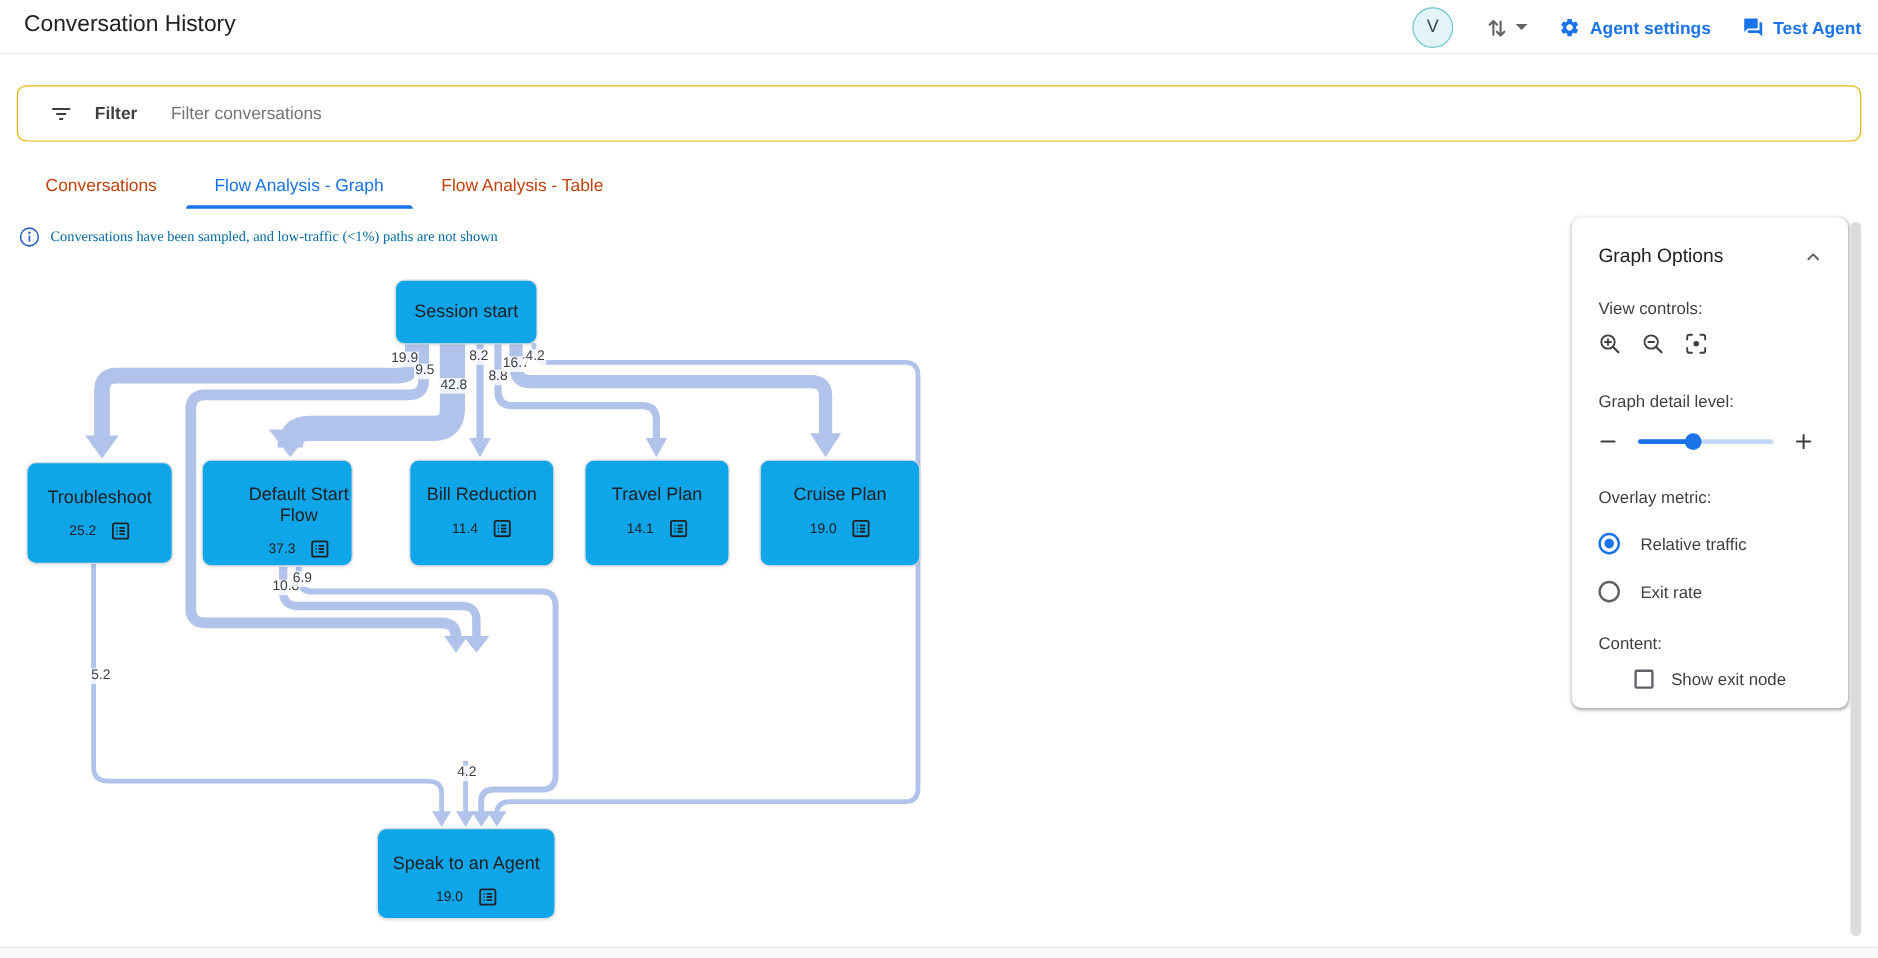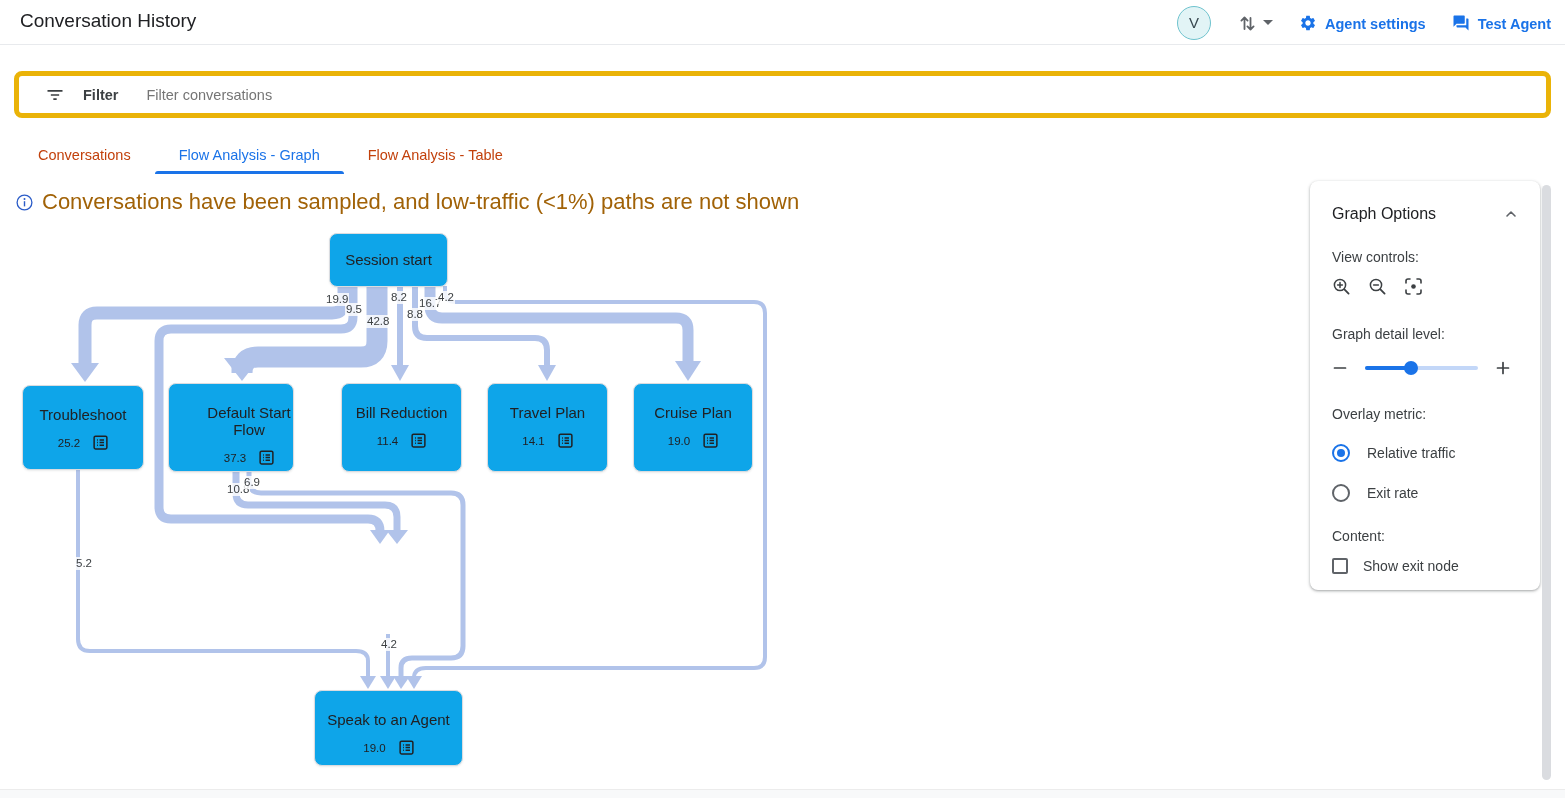--- a/index.html
+++ b/index.html
@@ -13,74 +13,74 @@
   .topbar-right { position:absolute; right:14px; top:0; height:45px; display:flex; align-items:center; gap:26px; }
   .avatar { width:34px; height:34px; border-radius:50%; background:#e2f4f6; border:1.5px solid #6fc3ce;
     display:flex; align-items:center; justify-content:center; font-size:15px; color:#37474f; cursor:pointer; }
   .sort-group { display:flex; align-items:center; gap:4px; cursor:pointer; }
   .caret-down { width:0; height:0; border-left:5px solid transparent; border-right:5px solid transparent;
     border-top:5px solid #5f6368; }
   .blue-link { display:flex; align-items:flex-end; gap:8px; color:#1a73e8; font-size:14.5px; font-weight:bold; cursor:pointer; }
 
   
   .filterbar { position:absolute; left:14px; top:71px; width:1537px; height:47px;
-    border:5px solid #eab308; border-radius:8px; background:#fff; display:flex; align-items:center; padding-left:26px; gap:18px; }
+    border:1px solid #eab308; border-radius:8px; background:#fff; display:flex; align-items:center; padding-left:26px; gap:18px; }
   .filter-label { font-size:14.5px; font-weight:bold; color:#3c4043; }
   .filter-input { border:none; outline:none; font-size:14.5px; color:#5f6368; width:900px; background:transparent;
     font-family:"Liberation Sans", sans-serif; margin-left:8px; }
 
   
   .tabs { position:absolute; left:14px; top:138px; display:flex; height:34px; }
   .tab { padding:0 24px; font-size:14.5px; color:#c2410c; display:flex; align-items:center; cursor:pointer; position:relative; }
   .tab.active { color:#1a73e8; }
   .tab.active::after { content:""; position:absolute; left:0; right:0; bottom:-2px; height:3px;
     background:#1a73e8; border-radius:3px 3px 0 0; }
 
   
   .notice { position:absolute; left:16px; top:189px; display:flex; align-items:center; gap:9px; }
-  .notice-text { font-family:Liberation Sans, sans-serif; font-size:22px; color:#a16207; }
+  .notice-text { font-family:Liberation Serif, serif; font-size:12px; color:#0369a1; }
 
   
   .graph-canvas { position:absolute; left:0; top:0; width:1565px; height:798px; }
   .edges-svg { position:absolute; left:0; top:0; z-index:1; }
   .edge-label { position:absolute; z-index:2; font-size:11.5px; color:#3c4043;
     background:rgba(255,255,255,.82); padding:0 1px; line-height:13px; }
   .node { position:absolute; z-index:3; background:#0ea5e9; border:1px solid #dadce0; border-radius:8px;
     box-shadow:0 1px 2px rgba(60,64,67,.10); text-align:center; cursor:pointer; }
   .node-title { font-size:15px; color:#202124; margin-top:20px; }
   .node.start .node-title { margin-top:0; line-height:52px; }
   .node-value-row { display:flex; align-items:center; justify-content:center; gap:13px; margin-top:12px; }
   .node-value { font-size:11.5px; color:#202124; }
   .n-session-start   { left:329px; top:233px; width:119px; height:54px; }
   .n-troubleshoot    { left:22px;  top:385px; width:122px; height:85px; }
   .n-default-start   { left:168px; top:383px; width:126px; height:89px;padding-left:36px; }
   .n-bill-reduction  { left:341px; top:383px; width:121px; height:89px; }
   .n-travel-plan     { left:487px; top:383px; width:121px; height:89px; }
-  .n-cruise-plan     { left:633px; top:383px; width:120px; height:89px; }
+  .n-cruise-plan     { left:633px; top:383px; width:134px; height:89px; }
   .n-plan-questions  { left:323px; top:546px; width:131px; height:88px; }
   .n-speak-agent     { left:314px; top:690px; width:149px; height:76px; }
 
   
   .panel { position:absolute; left:1310px; top:181px; width:230px; height:409px; background:#fff;
     border-radius:8px; box-shadow:0 1px 2px rgba(60,64,67,.30), 0 1px 3px 1px rgba(60,64,67,.15); z-index:10; padding:24px 22px; }
   .panel-title-row { display:flex; align-items:center; justify-content:space-between; }
   .panel-title { font-size:16px; color:#202124; }
   .panel-label { font-size:14px; color:#3c4043; }
   .view-icons { display:flex; gap:17px; margin-top:12px; }
   .icon-btn { cursor:pointer; display:inline-flex; }
   .slider-row { display:flex; align-items:center; gap:17px; margin-top:18px; }
   .slider-track { position:relative; width:113px; height:4px; border-radius:2px; background:#c3d7f8; cursor:pointer; }
   .slider-fill { position:absolute; left:0; top:0; height:4px; width:46px; background:#1a73e8; border-radius:2px; }
   .slider-thumb { position:absolute; left:39px; top:-5px; width:14px; height:14px; border-radius:50%; background:#1a73e8; }
   .radio-row { display:flex; align-items:center; gap:17px; margin-top:22px; cursor:pointer; }
   .radio { width:18px; height:18px; border-radius:50%; border:2px solid #5f6368; position:relative; flex:none; }
   .radio.checked { border-color:#1a73e8; }
   .radio.checked::after { content:""; position:absolute; left:3px; top:3px; width:8px; height:8px;
     border-radius:50%; background:#1a73e8; }
-  .check-row { display:flex; align-items:center; gap:15px; margin-top:14px; cursor:pointer; }
+  .check-row { display:flex; align-items:center; gap:15px; margin-top:14px; cursor:pointer;justify-content:center; }
   .checkbox { width:16px; height:16px; border:2px solid #5f6368; border-radius:2px; flex:none; }
   .opt-label { font-size:14px; color:#3c4043; }
   .mt26 { margin-top:26px; }
   .mt30 { margin-top:30px; }
 
   .v-scrollbar { position:absolute; right:14px; top:185px; width:9px; height:595px;
     background:#dadce0; border-radius:5px; z-index:11; cursor:pointer; }
   .bottom-strip { position:absolute; left:0; top:789px; width:1565px; height:9px;
     background:#f8f9fa; border-top:1px solid #ececec; z-index:12; }
 

